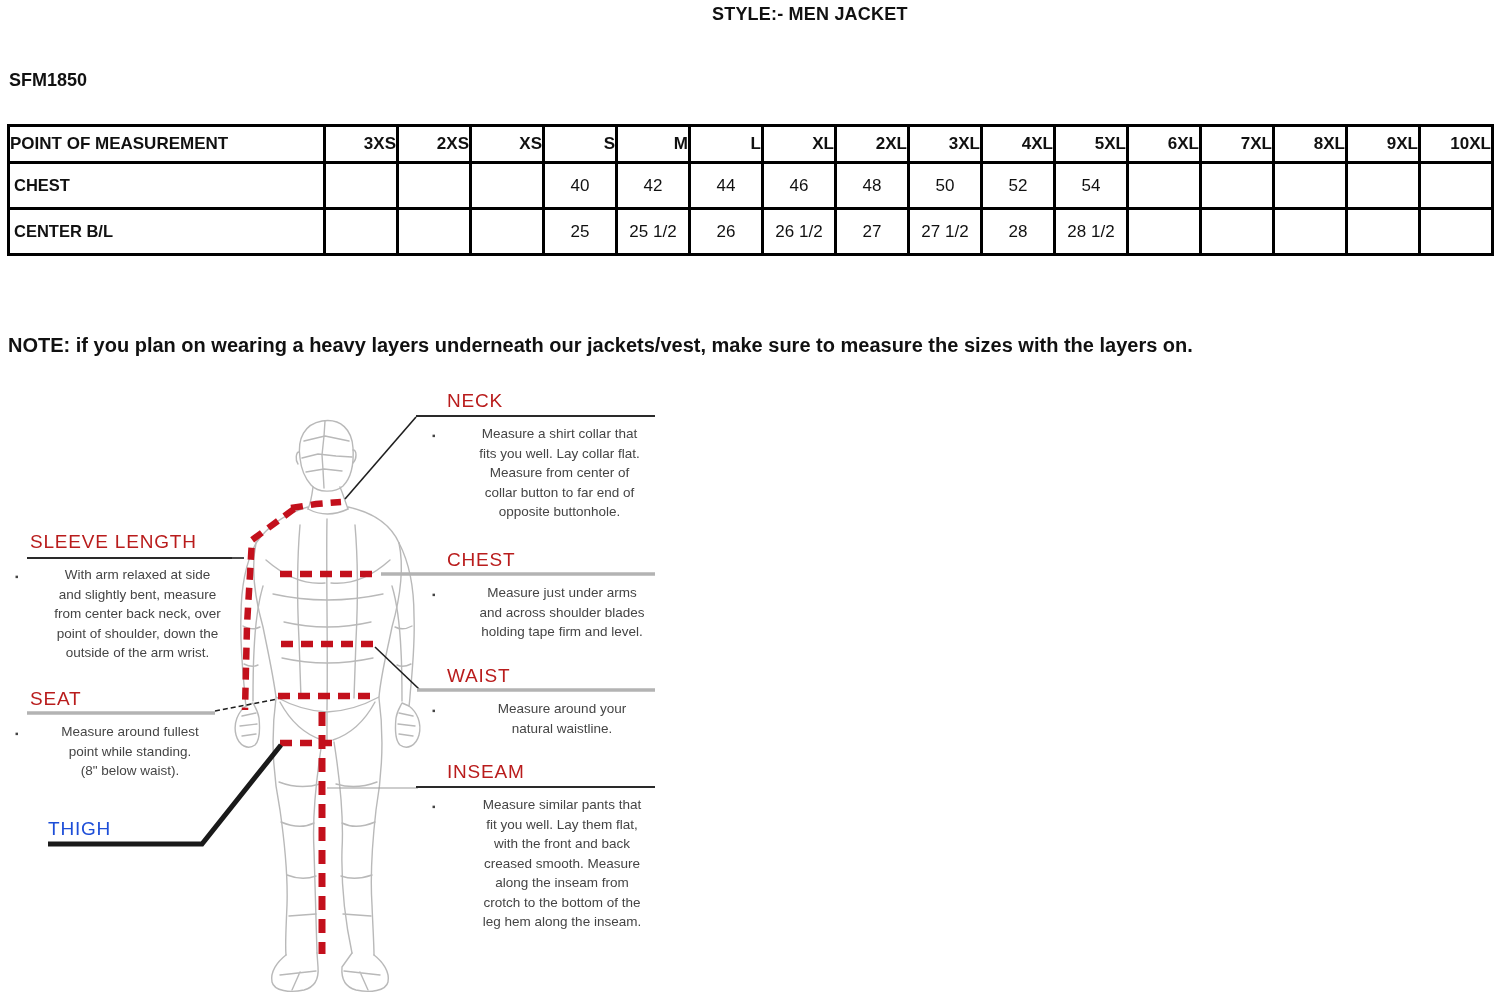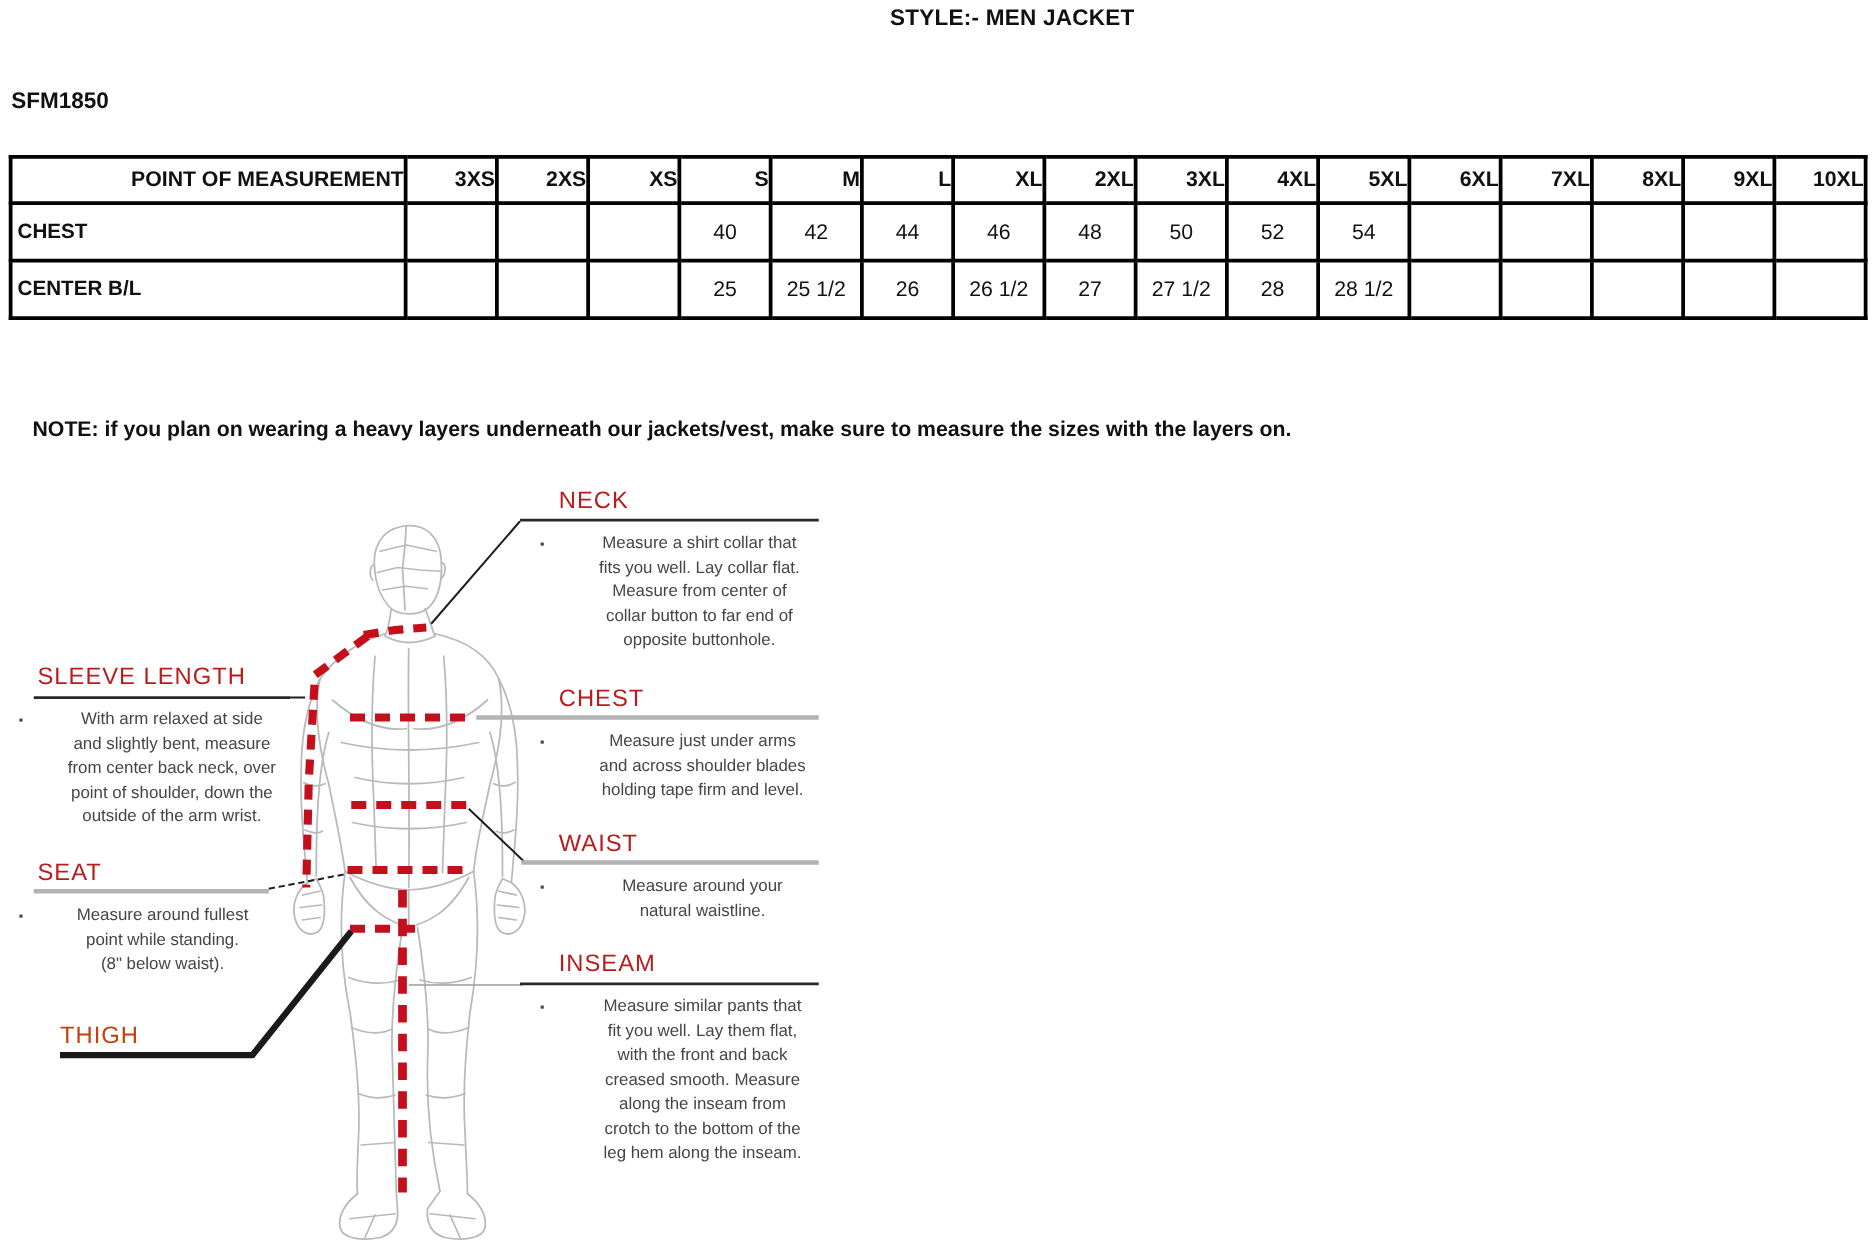--- a/index.html
+++ b/index.html
@@ -11,43 +11,43 @@
   .style-code{position:absolute;top:70px;left:9px;font-size:18px;font-weight:bold;}
 
   table.size-chart{position:absolute;top:124px;left:7px;width:1487px;
                    border-collapse:collapse;table-layout:fixed;}
   .size-chart th,.size-chart td{border:3px solid #000;padding:0;overflow:hidden;
                                 white-space:nowrap;}
   .size-chart col.c-label{width:316px;}
   .size-chart thead tr{height:37px;}
   .size-chart tbody tr{height:46px;}
   .size-chart thead th{font-size:17px;font-weight:bold;text-align:right;}
-  .size-chart thead th:first-child{text-align:right;padding-left:0;}
+  .size-chart thead th:first-child{text-align:left;padding-left:0;}
   .size-chart tbody th{font-size:16.5px;font-weight:bold;text-align:left;padding-left:4px;}
   .size-chart tbody td{font-size:17px;font-weight:normal;text-align:center;}
 
-  .note{position:absolute;top:334px;left:8px;font-size:17px;font-weight:bold;margin-left:18px;}
+  .note{position:absolute;top:334px;left:8px;font-size:20px;font-weight:bold;}
 
   svg.diagram{position:absolute;left:0;top:380px;}
 
   .sec{position:absolute;}
   .sec-h{font-size:19px;letter-spacing:.8px;color:#b91c1c;line-height:21px;}
   .sec-p{position:relative;margin:13px 0 0;font-size:13.5px;line-height:19.5px;
          color:#454545;}
   .sec-p .txt{white-space:pre-line;display:block;text-align:center;}
   .bullet{position:absolute;left:-15px;top:2px;font-size:10px;color:#454545;}
 
   .sec-neck{left:447px;top:390px;width:225px;}
   .sec-chest{left:447px;top:549px;width:230px;}
   .sec-waist{left:447px;top:665px;width:230px;}
   .sec-inseam{left:447px;top:761px;width:230px;}
   .sec-sleeve{left:30px;top:531px;width:215px;}
   .sec-seat{left:30px;top:688px;width:200px;}
   .sec-thigh{left:48px;top:818px;width:230px;}
-  .sec-thigh .sec-h{color:#c2410c;}
+  .sec-thigh .sec-h{color:#1d4ed8;}
   .sec-thigh .sec-p{margin-left:-6px;font-size:15.5px;line-height:21px;color:#333;}
 </style>
 </head>
 <body>
 
 <div class="page-title">STYLE:- MEN JACKET</div>
 <div class="style-code">SFM1850</div>
 
 <table class="size-chart">
   <colgroup>

